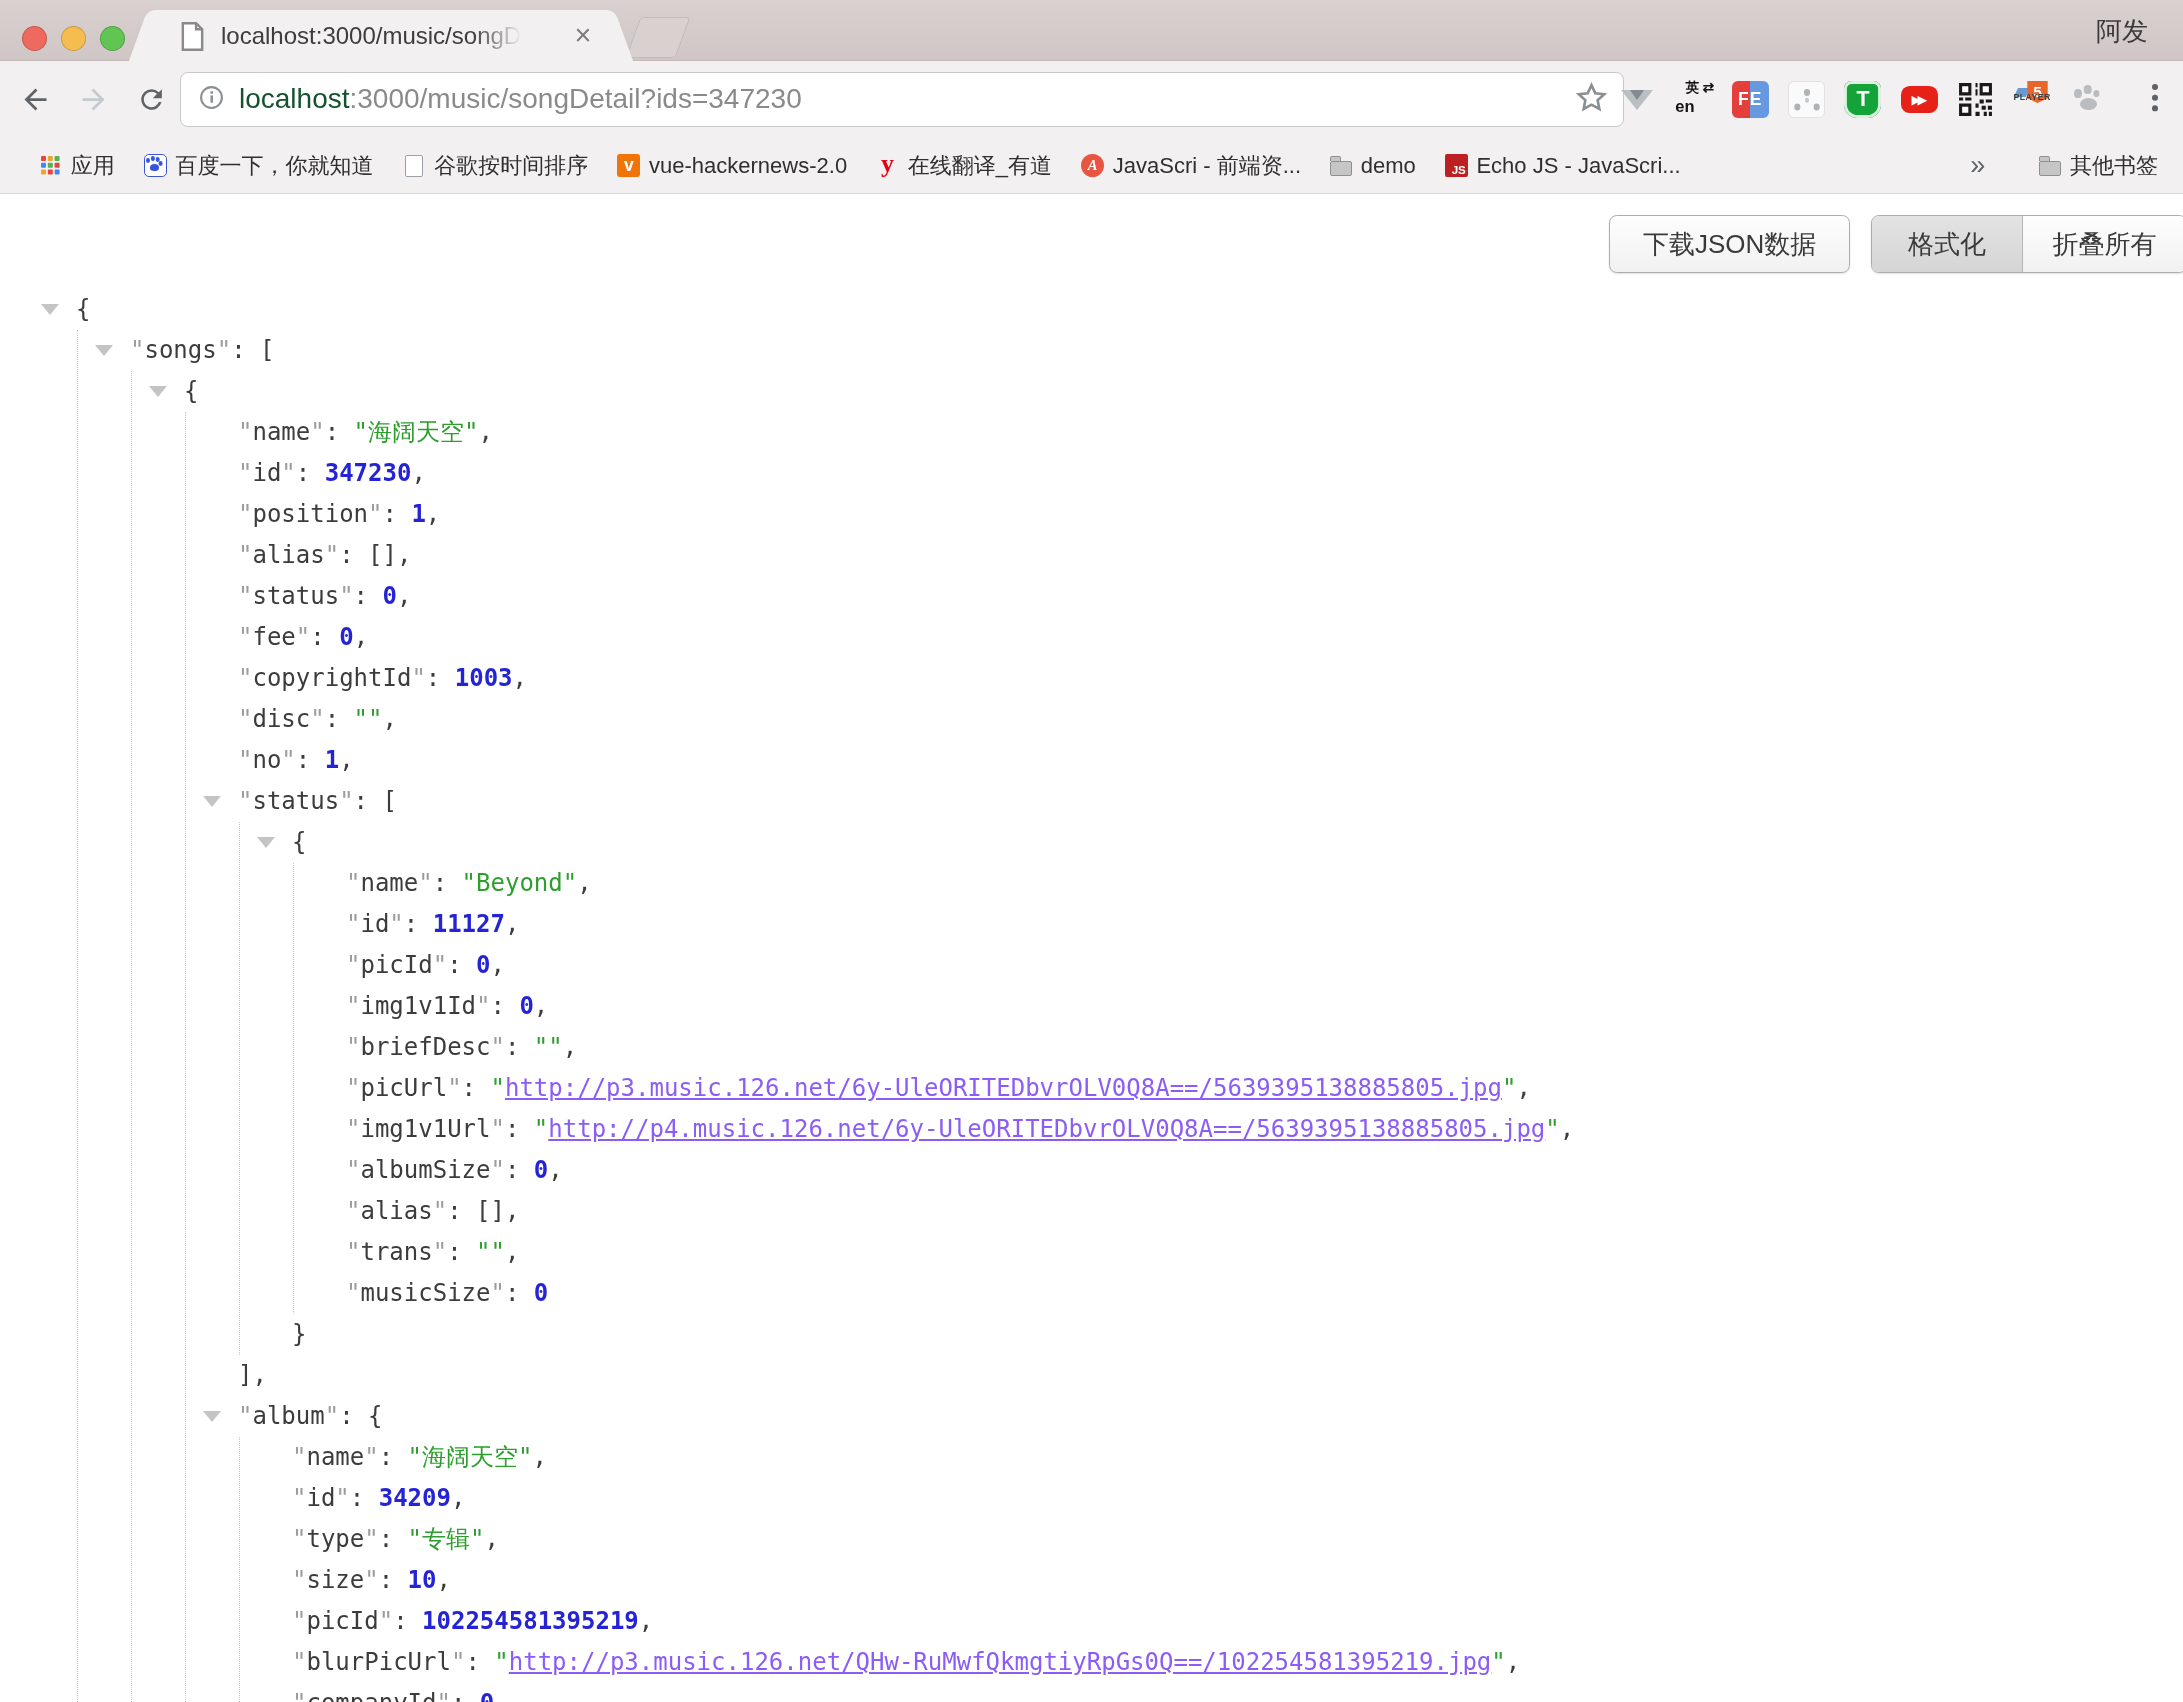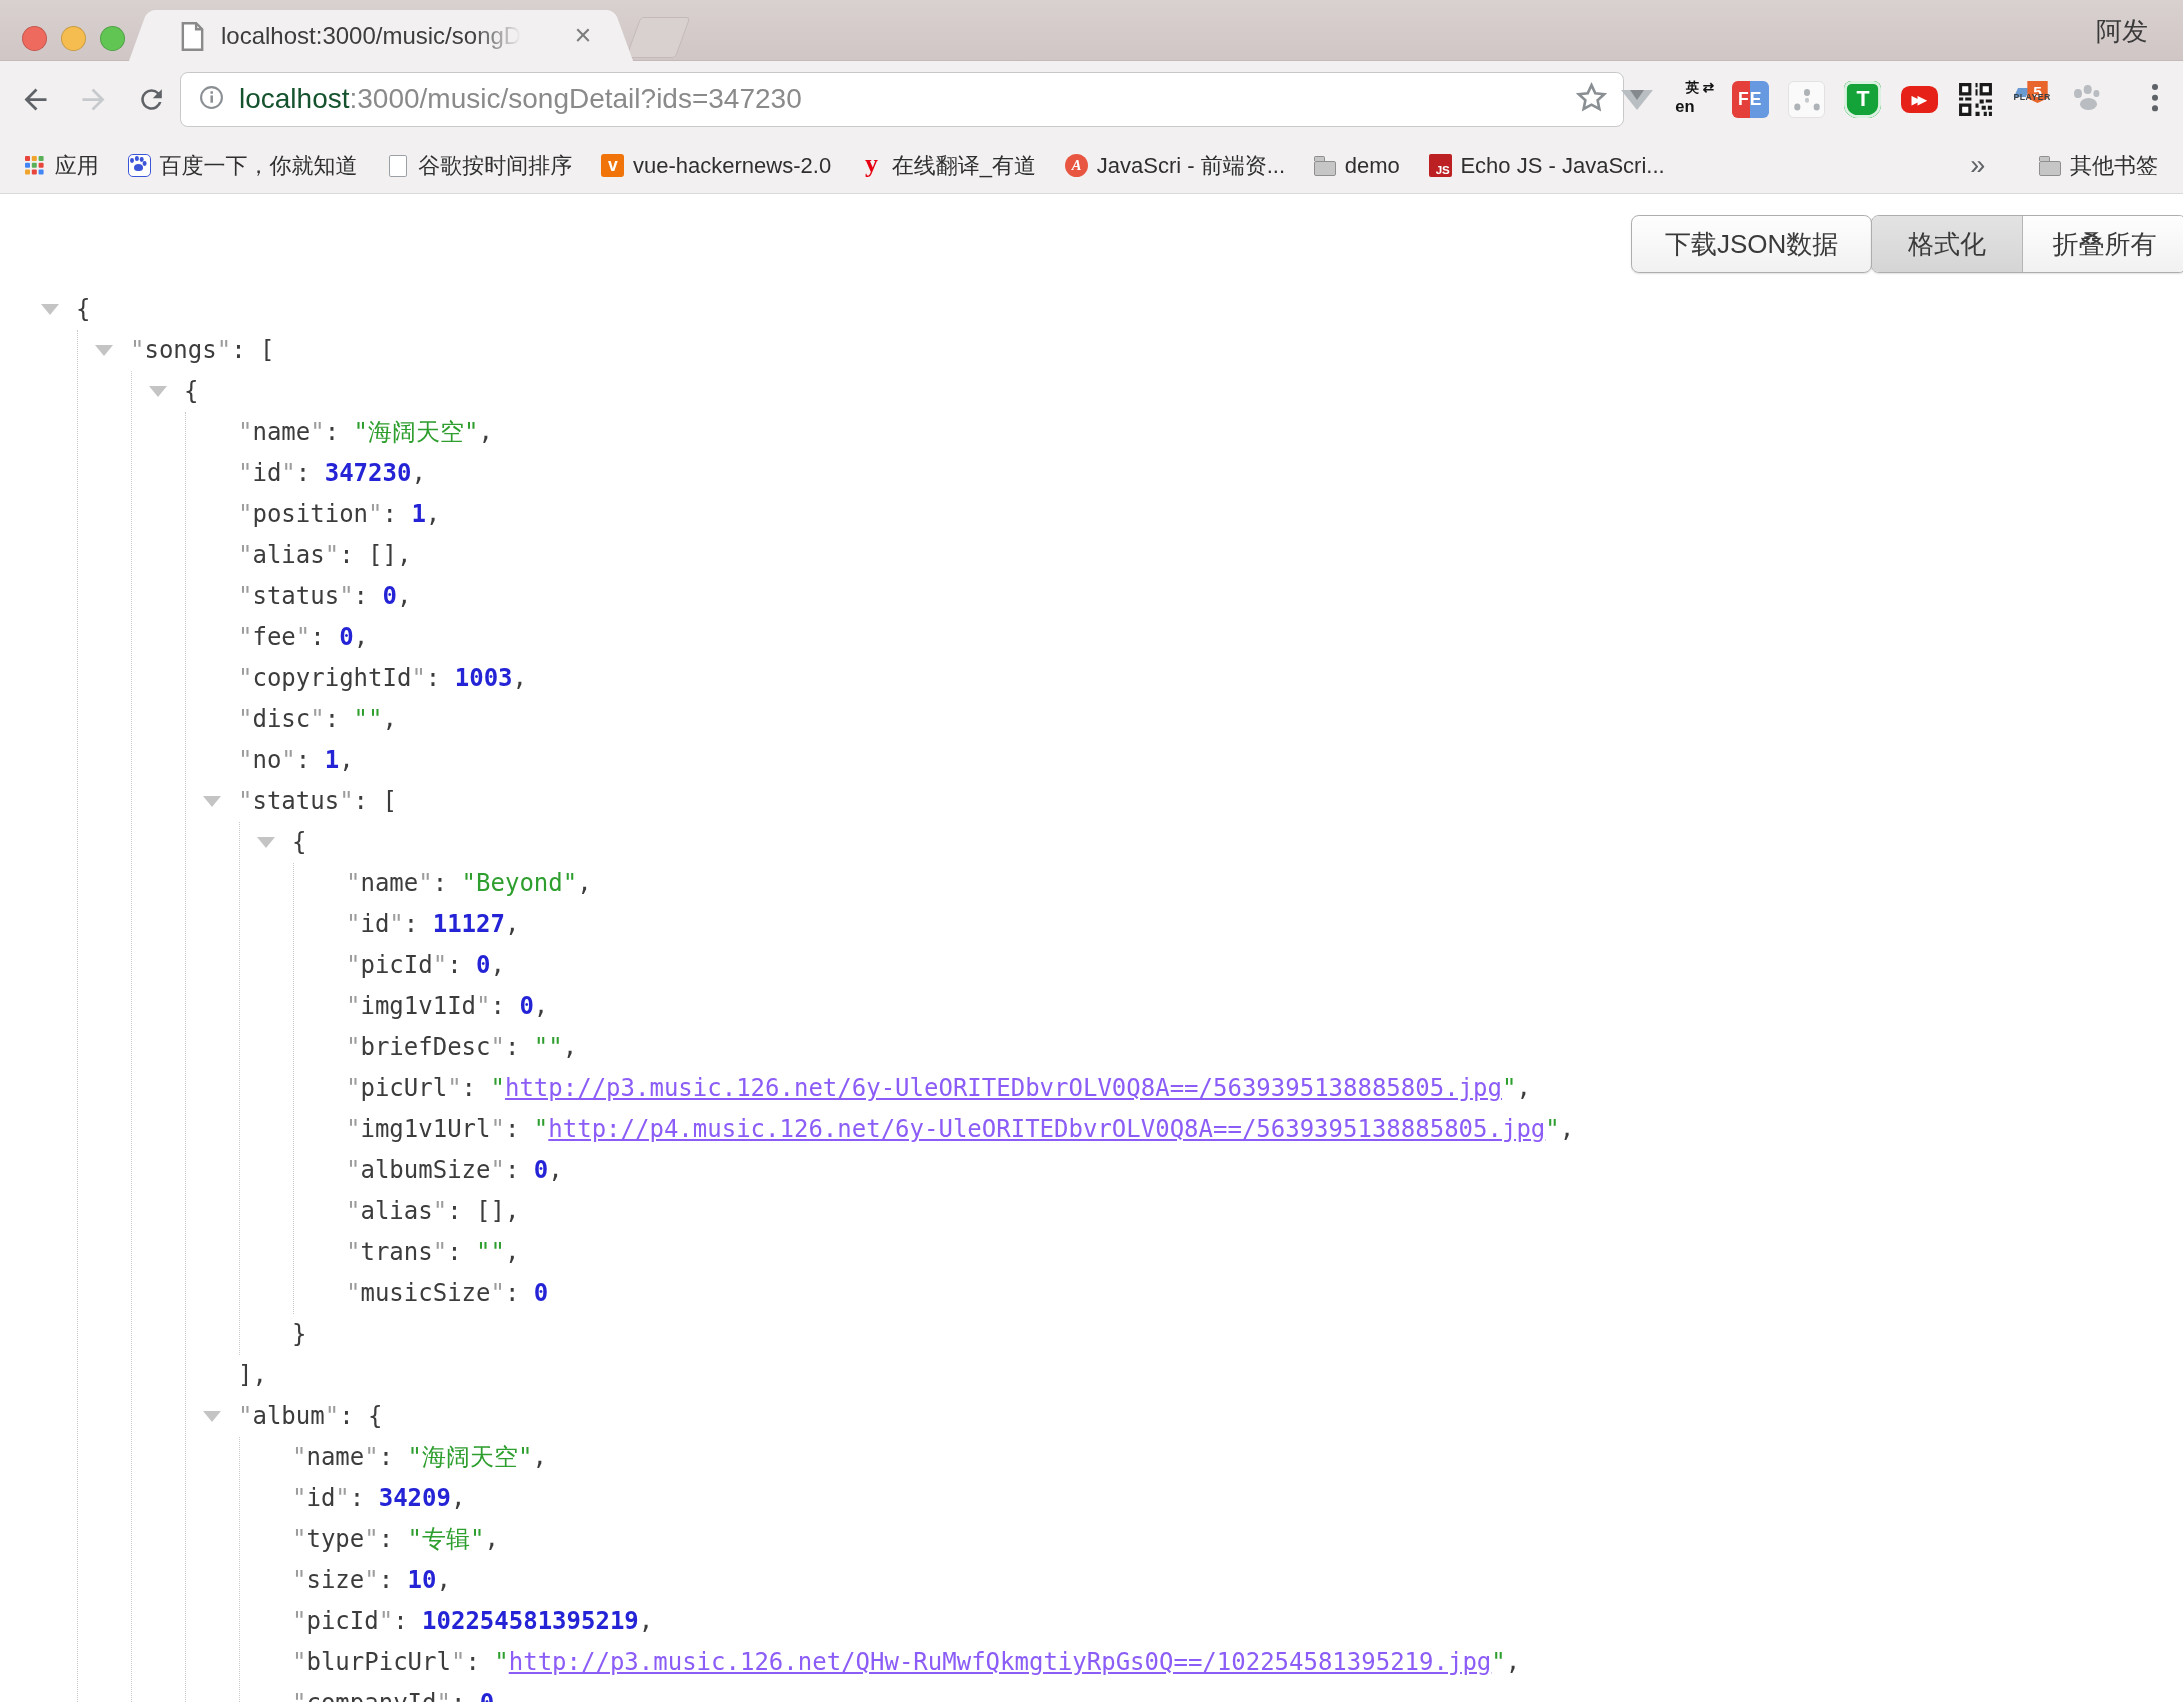--- a/index.html
+++ b/index.html
@@ -76,21 +76,21 @@
   .h5-label{position:absolute;left:-3.9px;right:-3.9px;bottom:16px;text-align:center;
     font:600 8.7px/1 "Liberation Sans",sans-serif;color:#3c4043;letter-spacing:0.5px;}
   .ic-paw-icon::before{content:"";position:absolute;left:9.7px;top:16.5px;width:17.5px;height:12.6px;
     background:#b9bdc2;border-radius:50% 50% 46% 46%;}
   .ic-paw-icon::after{content:"";position:absolute;left:3.9px;top:7.8px;width:7.8px;height:9.7px;border-radius:50%;
     background:#b9bdc2;box-shadow:9.7px -3.9px 0 #b9bdc2,18.4px 0 0 -1px #b9bdc2;}
 
   
   #bookmarksbar{position:absolute;left:0;top:138px;width:2183px;height:56px;background:#f2f0f0;
     border-bottom:1.9px solid #d9d9d9;display:flex;align-items:center;}
-  #bookmarks-left{display:flex;align-items:center;gap:29px;padding-left:23px;flex:1;min-width:0;}
+  #bookmarks-left{display:flex;align-items:center;gap:29px;padding-left:23px;flex:1;min-width:0;margin-left:16px;}
   .bm{display:flex;align-items:center;gap:8.7px;white-space:nowrap;}
   .bm-label{font-size:22px;color:#2f2f2f;}
   #bookmarks-right{display:flex;align-items:center;gap:54px;padding-right:25px;}
   #bm-overflow{font-size:27px;color:#5f6368;}
 
   .ic{width:23px;height:23px;display:inline-block;position:relative;flex:none;}
   .ic-apps-grid-icon::before{content:"";position:absolute;left:1.9px;top:1.9px;width:4.9px;height:4.9px;border-radius:1px;
     background:#e8453c;box-shadow:6.8px 0 0 #f1a42b,13.6px 0 0 #59b058,0 6.8px 0 #4286f5,6.8px 6.8px 0 #59b058,
     13.6px 6.8px 0 #e8453c,0 13.6px 0 #f1a42b,6.8px 13.6px 0 #e8453c,13.6px 13.6px 0 #4286f5;}
   .ic-baidu-paw-icon{background:#fff;border:1.9px solid #3b55d9;border-radius:4.9px;}
@@ -112,21 +112,21 @@
     background:#c6c6c6;border:1px solid #8f8f8f;border-bottom:none;border-radius:1.9px 1.9px 0 0;}
   .ic-echojs-icon{background:#bc2022;border-radius:1.9px;}
   .ic-echojs-icon::before{content:"JS";position:absolute;right:1.9px;bottom:1.9px;color:#fff;
     font:bold 11.6px/1 "Liberation Sans",sans-serif;}
 
   
   #content{position:absolute;left:0;top:196px;width:2183px;height:1506px;background:#fff;overflow:hidden;}
   .pgbtn{position:absolute;height:58px;border:1px solid #adadad;border-radius:7.8px;
     background:linear-gradient(#fefefe,#f1f1f1);box-shadow:0 1px 1.9px rgba(0,0,0,.12);
     font-size:26px;color:#3a3a3a;display:flex;align-items:center;justify-content:center;}
-  #btn-download{left:1609px;top:19.4px;padding:0 33px;margin-left:22px;}
+  #btn-download{left:1609px;top:19.4px;padding:0 33px;}
   #segmented{position:absolute;left:1871px;top:19.4px;height:58px;display:flex;border:1px solid #adadad;
     border-radius:7.8px;overflow:hidden;box-shadow:0 1px 1.9px rgba(0,0,0,.12);}
   .seg{height:100%;display:flex;align-items:center;justify-content:center;font-size:26px;color:#3a3a3a;}
   #btn-format{width:151px;background:linear-gradient(#e3e3e3,#d5d5d5);border-right:1px solid #b5b5b5;}
   #btn-collapse{width:163px;background:linear-gradient(#fefefe,#f1f1f1);}
 
   
   #json-viewer{position:absolute;left:0;top:0;width:2183px;height:1506px;
     font:24px/41px "DejaVu Sans Mono","Liberation Mono",monospace;color:#3c3c3c;}
   .json-root{margin:93px 0 0 76px;}

